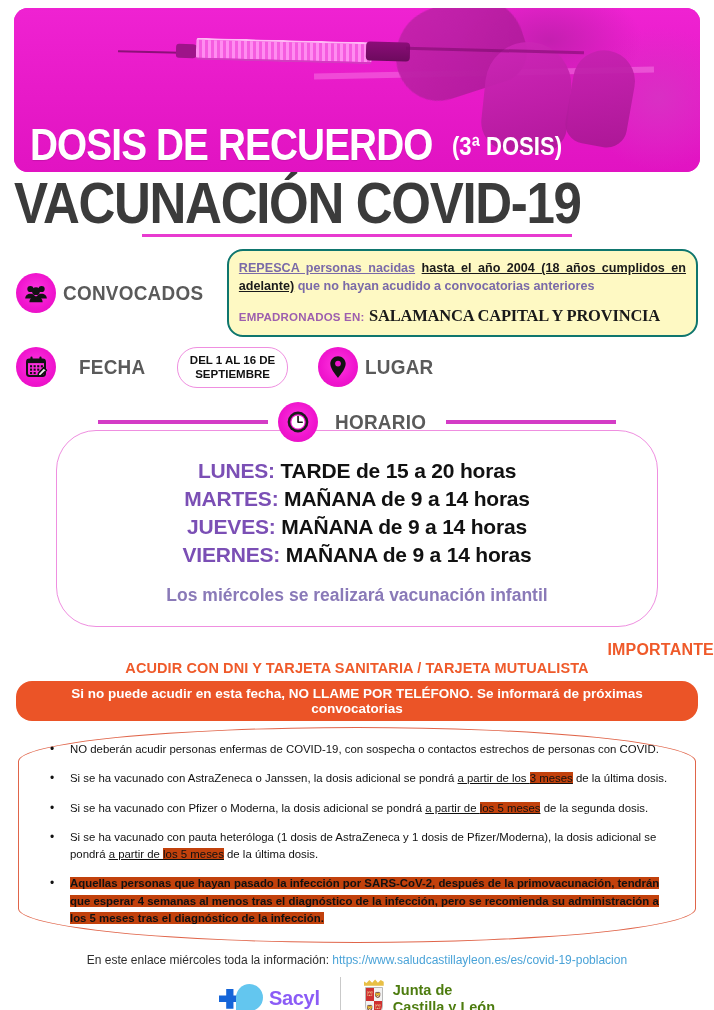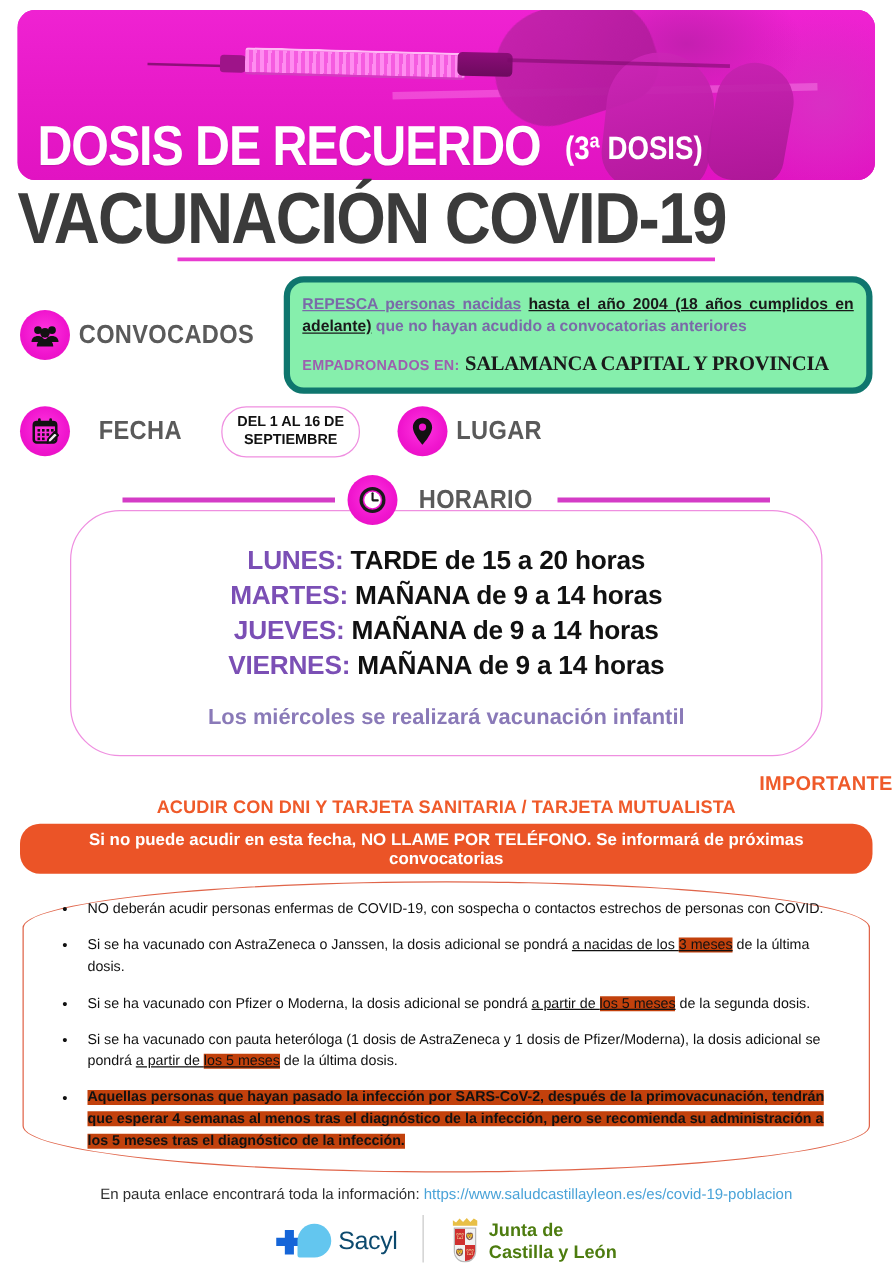--- a/index.html
+++ b/index.html
@@ -9,21 +9,21 @@
     font-family: "Liberation Sans", sans-serif;
     color: #231f20;
     overflow: hidden;
     position: relative;
   }
 
   
   .banner-wrap { position: relative; margin: 8px 14px 0 14px; }
   .banner {
     position: relative;
-    height: 136px;
+    height: 164px;
     border-radius: 14px;
     overflow: hidden;
     background: #e315c8;
   }
   .banner .bg-a {
     position:absolute; inset:0;
     background:
       radial-gradient(ellipse 150px 90px at 78% 20%, #c41fb0 0%, rgba(196,31,176,0) 62%),
       radial-gradient(ellipse 120px 120px at 94% 55%, #d92fc4 0%, rgba(217,47,196,0) 60%),
       linear-gradient(180deg, #ef22d2 0%, #e81bc9 48%, #e113c2 100%);
@@ -136,23 +136,23 @@
   .icon-circle svg { display:block; }
 
   .cat-label {
     font-family:"Liberation Sans Narrow","Liberation Sans",sans-serif;
     font-weight:700; font-size:21px; color:#5a5a5a;
     letter-spacing:.3px; transform: scaleX(.9); transform-origin:left center;
     white-space:nowrap; margin-left:7px;
   }
 
   .pbox {
-    border: 5px solid #0f766e;
+    border: 2px solid #0f766e;
     border-radius: 16px;
-    background:#86efac;
+    background:#fef9c3;
   }
 
   
   .sec-convocados { margin: 12px 16px 0 16px; align-items:center; }
   .conv-box { flex:1; margin-left:8px; padding: 8px 10px 9px 10px; }
   .conv-line1 {
     font-family:"Liberation Sans Narrow","Liberation Sans",sans-serif;
     font-size:12.6px; line-height:1.45; color:#8f7fb5; font-weight:700;
     text-align: justify;
   }
@@ -267,21 +267,21 @@
     width:22px; height:20px;
     background:#1565d8;
     clip-path: polygon(0% 33%, 33% 33%, 33% 0%, 66% 0%, 66% 33%, 100% 33%, 100% 66%, 66% 66%, 66% 100%, 33% 100%, 33% 66%, 0% 66%);
   }
   .sacyl-blob {
     position:absolute; left:17px; top:4px; width:27px; height:27px;
     background:#63c6ef; border-radius: 50% 50% 50% 6%;
   }
   .sacyl-text {
     font-family:"Liberation Sans","Liberation Sans",sans-serif;
-    font-weight:400; font-size:20px; color:#0c4a6e; letter-spacing:-.3px;
+    font-weight:700; font-size:20px; color:#8b5cf6; letter-spacing:-.3px;
   }
   .logo-div { width:1px; height:44px; background:#c9c9c9; }
   .logo-jcyl { display:flex; align-items:center; gap:6px; }
   .jcyl-shield { position:relative; width:26px; height:40px; }
   .jcyl-crown {
     position:absolute; left:3px; top:0; width:20px; height:7px;
     background:#e8bf46;
     clip-path: polygon(0% 100%,0% 35%,14% 62%,28% 18%,42% 58%,57% 10%,71% 58%,85% 18%,100% 42%,100% 100%);
   }
   .jcyl-quad {
@@ -435,39 +435,39 @@
 
 <div class="bullets-wrap">
   <div class="bullets-oval"></div>
   <div class="bullets" id="bullets">
       <div class="bul">
         <span class="dot">•</span>
         <span><span>NO deberán acudir personas enfermas de COVID-19, con sospecha o contactos estrechos de personas con COVID.</span></span>
       </div>
       <div class="bul">
         <span class="dot">•</span>
-        <span><span>Si se ha vacunado con AstraZeneca o Janssen, la dosis adicional se pondrá </span><span class="un">a nacidas de los </span><span class="un hl">3 meses</span><span> de la última dosis.</span></span>
+        <span><span>Si se ha vacunado con AstraZeneca o Janssen, la dosis adicional se pondrá </span><span class="un">a partir de los </span><span class="un hl">3 meses</span><span> de la última dosis.</span></span>
       </div>
       <div class="bul">
         <span class="dot">•</span>
         <span><span>Si se ha vacunado con Pfizer o Moderna, la dosis adicional se pondrá </span><span class="un">a partir de </span><span class="un hl">los 5 meses</span><span> de la segunda dosis.</span></span>
       </div>
       <div class="bul">
         <span class="dot">•</span>
         <span><span>Si se ha vacunado con pauta heteróloga (1 dosis de AstraZeneca y 1 dosis de Pfizer/Moderna), la dosis adicional se pondrá </span><span class="un">a partir de </span><span class="un hl">los 5 meses</span><span> de la última dosis.</span></span>
       </div>
       <div class="bul">
         <span class="dot">•</span>
         <span><span class="hl bul-strong">Aquellas personas que hayan pasado la infección por SARS-CoV-2, después de la primovacunación, tendrán que esperar 4 semanas al menos tras el diagnóstico de la infección, pero se recomienda su administración a los 5 meses tras el diagnóstico de la infección.</span></span>
       </div>
     </div>
 </div>
 
 <div class="footer-link">
-  <span>En pauta enlace encontrará toda la información: </span><a href="#">https://www.saludcastillayleon.es/es/covid-19-poblacion</a>
+  <span>En este enlace miércoles toda la información: </span><a href="#">https://www.saludcastillayleon.es/es/covid-19-poblacion</a>
 </div>
 
 <div class="logos">
   <div class="logo-sacyl">
     <div class="sacyl-mark">
       <div class="sacyl-cross"></div>
       <div class="sacyl-blob"></div>
     </div>
     <div class="sacyl-text">Sacyl</div>
   </div>

